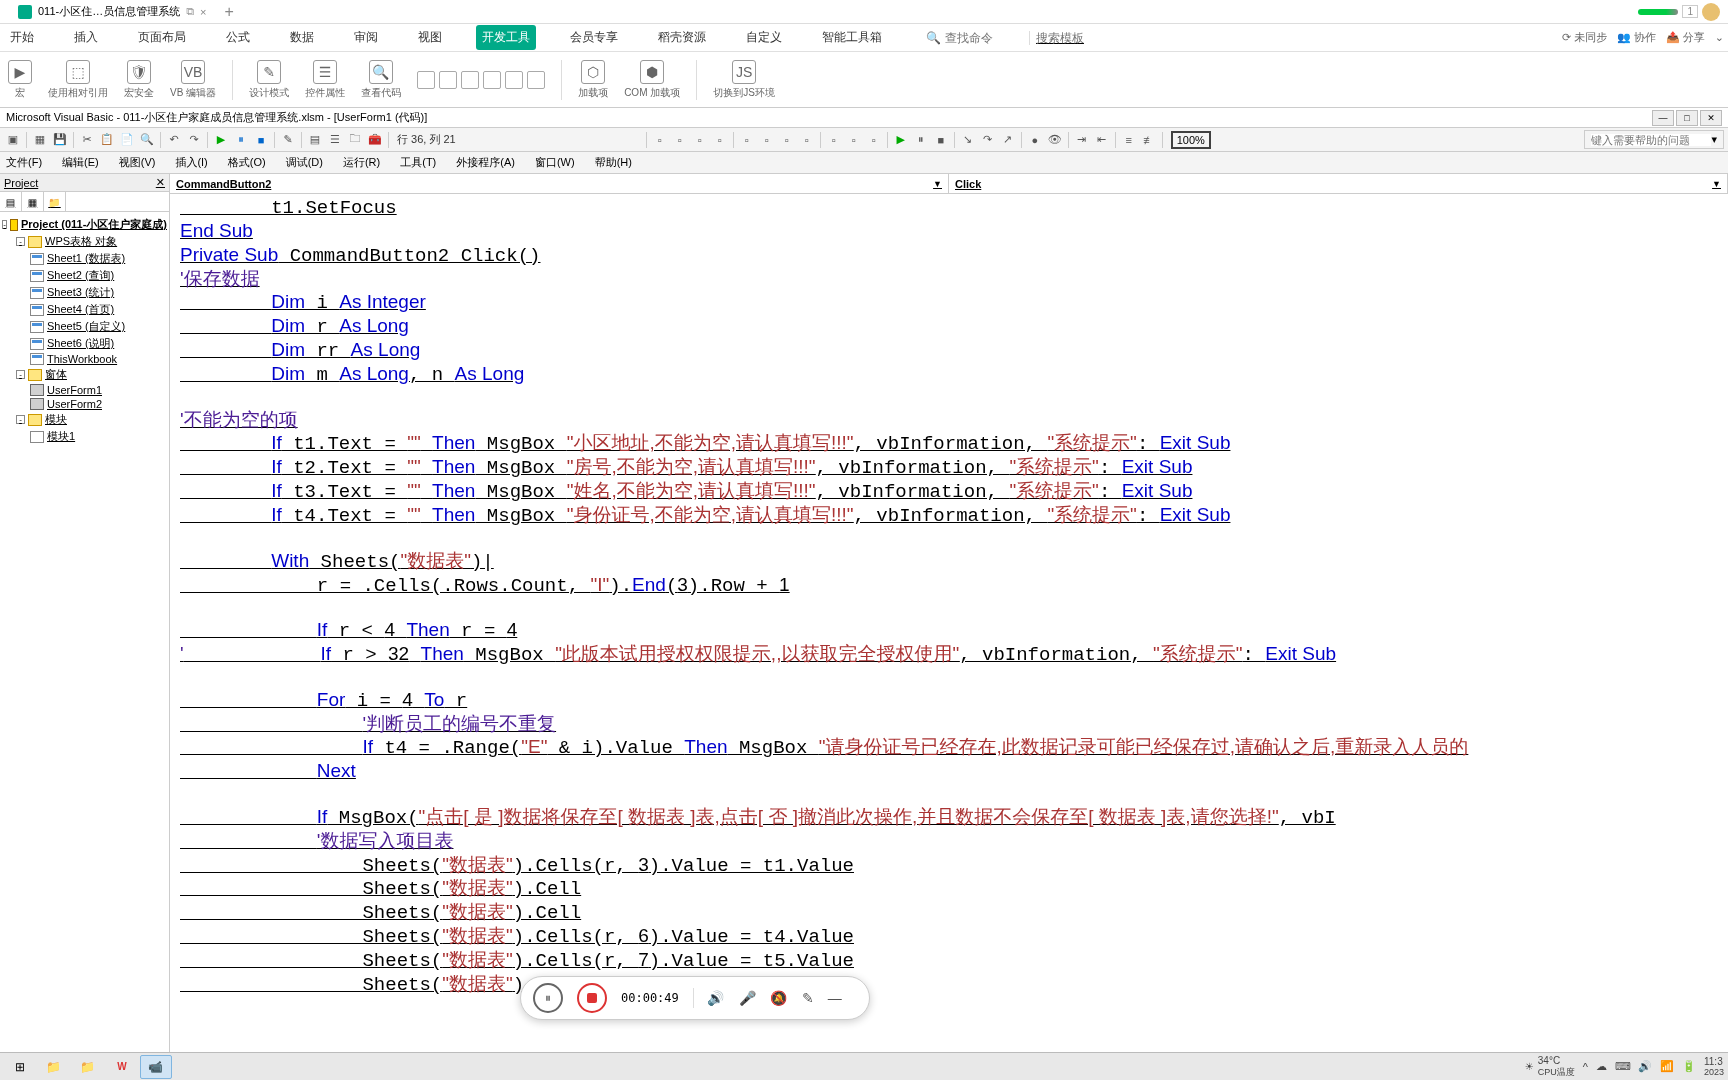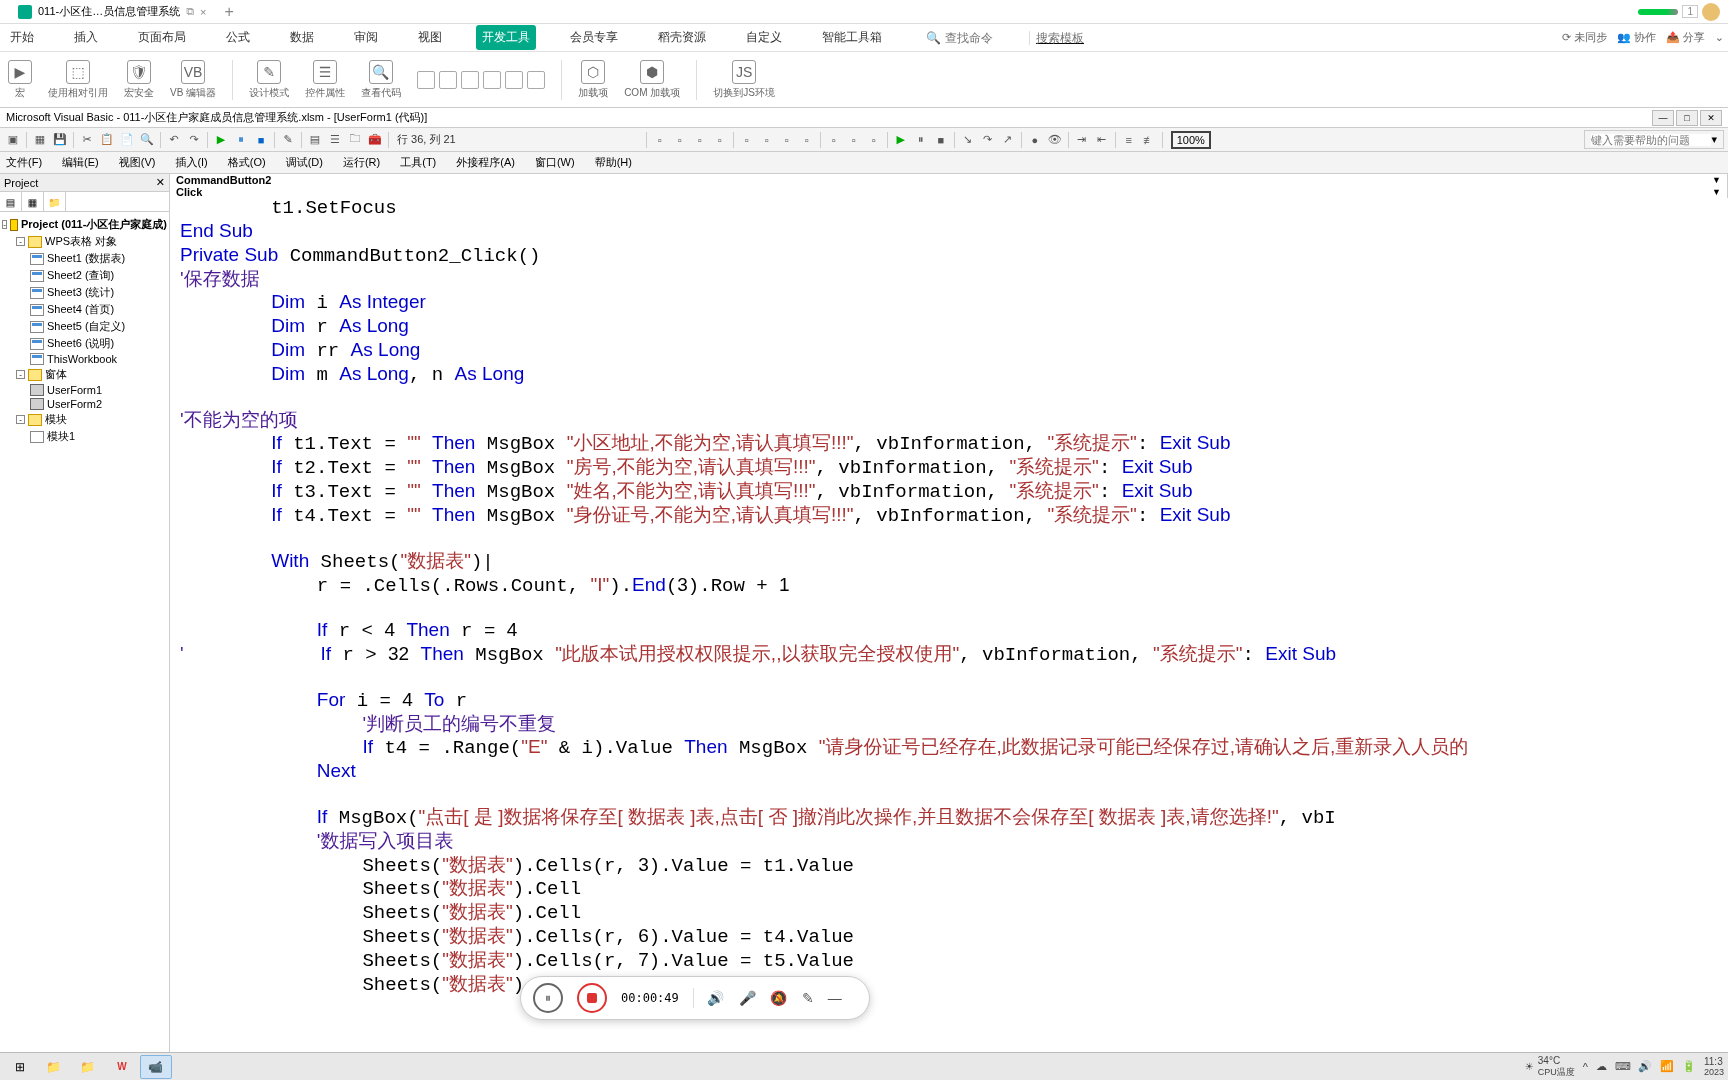--- a/index.html
+++ b/index.html
@@ -34,41 +34,41 @@
 .vbe-toolbar { height: 24px; background: #f4f4f4; display: flex; align-items: center; padding: 0 4px; gap: 2px; border-bottom: 1px solid #ccc; font-size: 11px; }
 .tb-btn { width: 18px; height: 18px; display: flex; align-items: center; justify-content: center; color: #555; cursor: pointer; }
 .tb-sep { width: 1px; height: 16px; background: #ccc; margin: 0 2px; }
 .tb-text { font-size: 11px; color: #333; padding: 0 4px; }
 .tb-zoom { border: 2px solid #404040; padding: 1px 4px; font-size: 11px; margin-left: 4px; }
 .tb-search { margin-left: auto; border: 1px solid #ccc; padding: 2px 6px; font-size: 11px; width: 140px; display: flex; align-items: center; }
 
 .vbe-menu { height: 22px; background: #f4f4f4; display: flex; align-items: center; padding: 0 6px; gap: 20px; font-size: 11px; border-bottom: 1px solid #ccc; }
 .vbe-menu span { cursor: pointer; }
 
-.workspace { display: flex; height: calc(100vh - 174px - 28px); }
+.workspace { display: flex; height: calc(100vh - 174px - 28px); text-decoration: underline; }
 .project-panel { width: 170px; background: #fff; border-right: 1px solid #ccc; display: flex; flex-direction: column; }
 .panel-title { height: 18px; background: #eee; display: flex; align-items: center; padding: 0 4px; font-size: 11px; border-bottom: 1px solid #ccc; }
 .panel-close { margin-left: auto; font-size: 11px; cursor: pointer; }
 .panel-tabs { height: 20px; display: flex; border-bottom: 1px solid #ccc; }
 .panel-tab { width: 22px; height: 20px; border-right: 1px solid #ccc; display: flex; align-items: center; justify-content: center; font-size: 10px; }
 .tree { padding: 4px 2px; font-size: 11px; overflow: auto; flex: 1; }
 .tree-item { display: flex; align-items: center; gap: 3px; padding: 1px 0; white-space: nowrap; }
 .tree-indent1 { padding-left: 14px; }
 .tree-indent2 { padding-left: 28px; }
 .tree-toggle { width: 9px; height: 9px; border: 1px solid #888; font-size: 8px; line-height: 7px; text-align: center; }
 .tree-icon { width: 14px; height: 12px; display: inline-block; }
 .ic-project { background: #ffd700; border: 1px solid #996600; }
 .ic-folder { background: #ffe680; border: 1px solid #cc9900; }
 .ic-sheet { background: #fff; border: 1px solid #888; position: relative; }
 .ic-sheet::after { content: ""; position: absolute; top: 1px; left: 1px; right: 1px; height: 3px; background: #4a90d9; }
 .ic-form { background: #d0d0d0; border: 1px solid #666; }
 .ic-module { background: #fff; border: 1px solid #888; }
 
 .code-area { flex: 1; display: flex; flex-direction: column; background: #fff; }
-.code-dropdowns { height: 20px; display: flex; border-bottom: 1px solid #ccc; flex-direction: column; }
+.code-dropdowns { height: 20px; display: flex; border-bottom: 1px solid #ccc; }
 .code-dd { flex: 1; border-right: 1px solid #ccc; display: flex; align-items: center; padding: 0 6px; font-size: 11px; font-family: "Courier New", monospace; font-weight: bold; background: #fff; }
 .code-dd-arrow { margin-left: auto; font-size: 9px; }
 .code-content { flex: 1; padding: 4px 10px; font-family: "NSimSun", "SimSun", "Courier New", monospace; font-size: 19px; line-height: 1.15; overflow: auto; white-space: pre; position: relative; }
 .kw { color: #0000cc; }
 .str { color: #aa3333; }
 .cmt { color: #4c1d95; }
 .num { color: #000; }
 
 .recorder { position: fixed; bottom: 60px; left: 520px; width: 350px; height: 44px; background: #fff; border: 1px solid #ccc; border-radius: 22px; box-shadow: 0 2px 8px rgba(0,0,0,0.2); display: flex; align-items: center; padding: 0 12px; gap: 14px; font-size: 12px; }
 .rec-btn { width: 30px; height: 30px; border: 2px solid #666; border-radius: 50%; display: flex; align-items: center; justify-content: center; cursor: pointer; }

